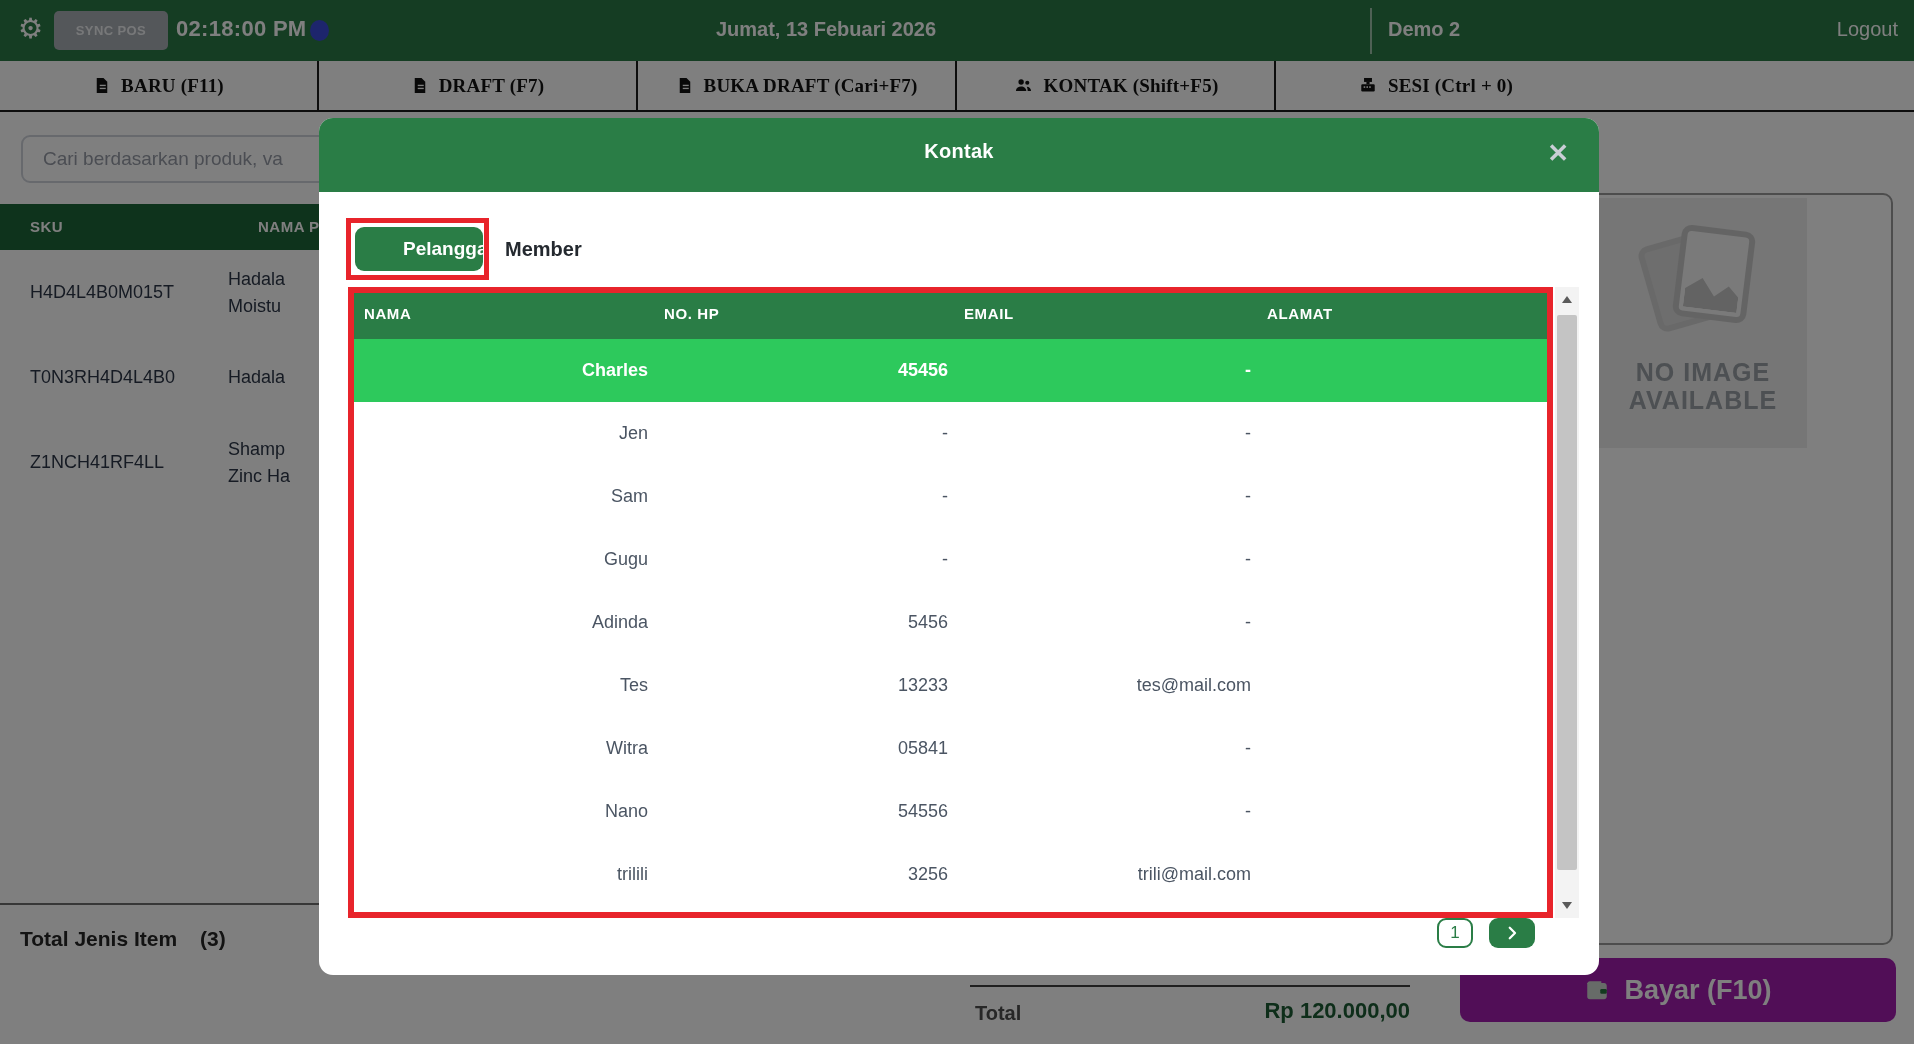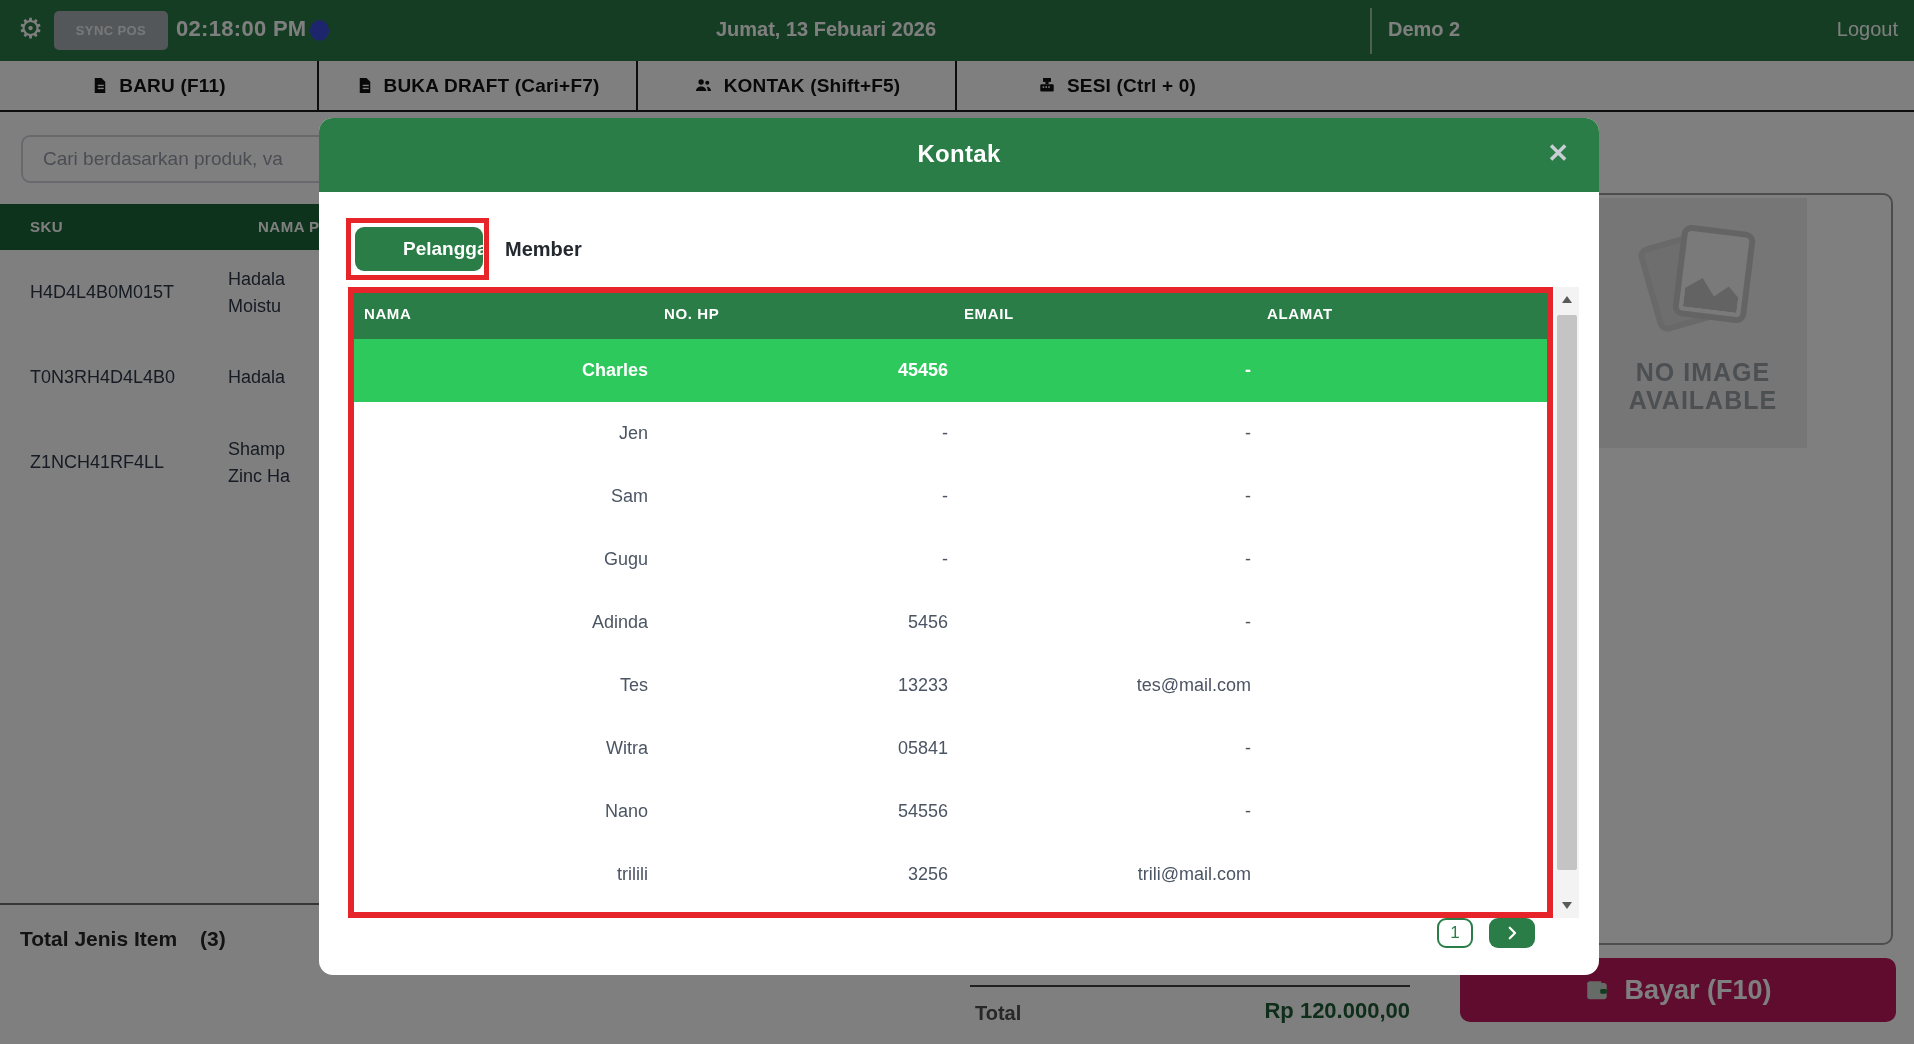--- a/index.html
+++ b/index.html
@@ -16,21 +16,21 @@
   .bluedot { position:absolute; left:310px; top:20px; width:19px; height:21px; border-radius:50%; background:#3b4bd8; }
   .date { position:absolute; left:826px; top:18px; transform:translateX(-50%); color:#fff; font-size:20px; font-weight:600; }
   .vsep { position:absolute; left:1370px; top:8px; width:2px; height:46px; background:rgba(255,255,255,.55); }
   .store { position:absolute; left:1388px; top:18px; color:#fff; font-size:20px; font-weight:600; }
   .logout { position:absolute; right:16px; top:18px; color:#fff; font-size:20px; }
 
   
   .navbar { position:absolute; left:0; top:61px; width:1914px; height:51px; background:#ffffff; display:grid;
             grid-template-columns:repeat(6,1fr); border-bottom:2px solid #1b1b1b; z-index:1; }
   .nav-tab { display:flex; align-items:center; justify-content:center; gap:10px; color:#121212; font-size:19px; font-weight:bold;
-             border-right:2px solid #1b1b1b; letter-spacing:.2px; }
+             border-right:2px solid #1b1b1b; letter-spacing:.2px;font-family:Liberation Serif, serif; }
   .nav-tab:last-child { border-right:none; }
   .nav-tab .nicon { display:flex; align-items:center; }
 
   
   .search-box { position:absolute; left:21px; top:135px; width:590px; height:48px; border:2px solid #cfd3da; border-radius:9px;
                 padding:0 20px; font-size:19px; color:#3c3c3c; background:#fff; font-family:"Liberation Sans",sans-serif; }
   .search-box::placeholder { color:#969ba6; }
   .ptable-head { position:absolute; left:0; top:204px; width:1180px; height:46px; background:#1d6638; color:#fff; z-index:1; }
   .ptable-head .h1 { position:absolute; left:30px; top:14px; font-size:15px; font-weight:bold; letter-spacing:.5px; }
   .ptable-head .h2 { position:absolute; left:258px; top:14px; font-size:15px; font-weight:bold; letter-spacing:.5px; }
@@ -53,29 +53,29 @@
                  border-radius:10px; z-index:1; }
   .noimg-box { position:absolute; left:37px; top:3px; width:208px; height:250px; background:#ececec; }
   .photo { position:absolute; border:6px solid #c9c9c9; background:#f5f5f5; border-radius:10px; }
   .photo.back { left:48px; top:40px; width:70px; height:88px; transform:rotate(-16deg); background:#dcdcdc; border-color:#d2d2d2; }
   .photo.front { left:78px; top:30px; width:74px; height:92px; transform:rotate(7deg); }
   .photo.front .mount { position:absolute; left:4px; right:4px; bottom:4px; height:34px; background:#c7c7c7;
                         clip-path:polygon(0 100%, 0 45%, 30% 10%, 55% 60%, 80% 25%, 100% 55%, 100% 100%); }
   .noimg-t1 { position:absolute; left:0; width:208px; top:160px; text-align:center; color:#9aa0a6; font-size:25px; font-weight:bold; letter-spacing:1px; }
   .noimg-t2 { position:absolute; left:0; width:208px; top:188px; text-align:center; color:#9aa0a6; font-size:25px; font-weight:bold; letter-spacing:1px; }
 
-  .pay-btn { position:absolute; left:1460px; top:958px; width:436px; height:64px; background:#be185d; border:none; border-radius:10px;
+  .pay-btn { position:absolute; left:1460px; top:958px; width:436px; height:64px; background:#a21caf; border:none; border-radius:10px;
              color:#fff; display:flex; align-items:center; justify-content:center; gap:14px; font-size:27px; font-weight:600;
              z-index:1; font-family:"Liberation Sans",sans-serif; }
 
   
   .overlay { position:absolute; inset:0; background:rgba(0,0,0,0.5); z-index:5; }
   .modal { position:absolute; left:319px; top:118px; width:1280px; height:857px; background:#fff; border-radius:14px; z-index:10; }
   .modal-head { position:absolute; left:0; top:0; width:100%; height:74px; background:#2a7d46; border-radius:14px 14px 0 0; }
-  .modal-title { position:absolute; left:0; top:22px; width:100%; text-align:center; color:#fff; font-size:24px; font-weight:bold; letter-spacing:.3px; }
+  .modal-title { position:absolute; left:0; top:22px; width:100%; text-align:center; color:#fff; font-size:20px; font-weight:bold; letter-spacing:.3px; }
   .modal-close { position:absolute; right:30px; top:20px; color:#c9ced6; font-size:26px; font-weight:bold; cursor:pointer; background:none; border:none; }
 
   .pill-tab { position:absolute; left:36px; top:109px; width:128px; height:44px; background:#2a7d46; border:none; border-radius:9px;
               color:#fff; font-size:19px; font-weight:600; font-family:"Liberation Sans",sans-serif;padding-left:48px; }
   .member-tab { position:absolute; left:186px; top:120px; font-size:20px; font-weight:600; color:#24292f; background:none; border:none;
                 font-family:"Liberation Sans",sans-serif; }
 
   .ann-tab { position:absolute; left:27px; top:100px; width:143px; height:62px; border:5px solid #e8242b; z-index:30; pointer-events:none; }
   .ann-table { position:absolute; left:29px; top:169px; width:1205px; height:631px; border:6px solid #e8242b; z-index:30; pointer-events:none; }
 
@@ -115,20 +115,30 @@
   <div class="navbar" id="nav-tabs">
       <div class="nav-tab">
         <span class="nicon">
           <svg width="18" height="19" viewBox="0 0 24 24">
             <path fill="currentColor" d="M5 2h9l5 5v15H5z"></path>
             <rect x="9" y="11" width="8" height="1.8" fill="#fff"></rect>
             <rect x="9" y="15" width="8" height="1.8" fill="#fff"></rect>
           </svg>
         </span>
         <span>BARU (F11)</span>
+      </div>
+      <div class="nav-tab">
+        <span class="nicon">
+          <svg width="18" height="19" viewBox="0 0 24 24">
+            <path fill="currentColor" d="M5 2h9l5 5v15H5z"></path>
+            <rect x="9" y="11" width="8" height="1.8" fill="#fff"></rect>
+            <rect x="9" y="15" width="8" height="1.8" fill="#fff"></rect>
+          </svg>
+        </span>
+        <span>DRAFT (F7)</span>
       </div>
       <div class="nav-tab">
         <span class="nicon">
           <svg width="18" height="19" viewBox="0 0 24 24">
             <path fill="currentColor" d="M5 2h9l5 5v15H5z"></path>
             <rect x="9" y="11" width="8" height="1.8" fill="#fff"></rect>
             <rect x="9" y="15" width="8" height="1.8" fill="#fff"></rect>
           </svg>
         </span>
         <span>BUKA DRAFT (Cari+F7)</span>

